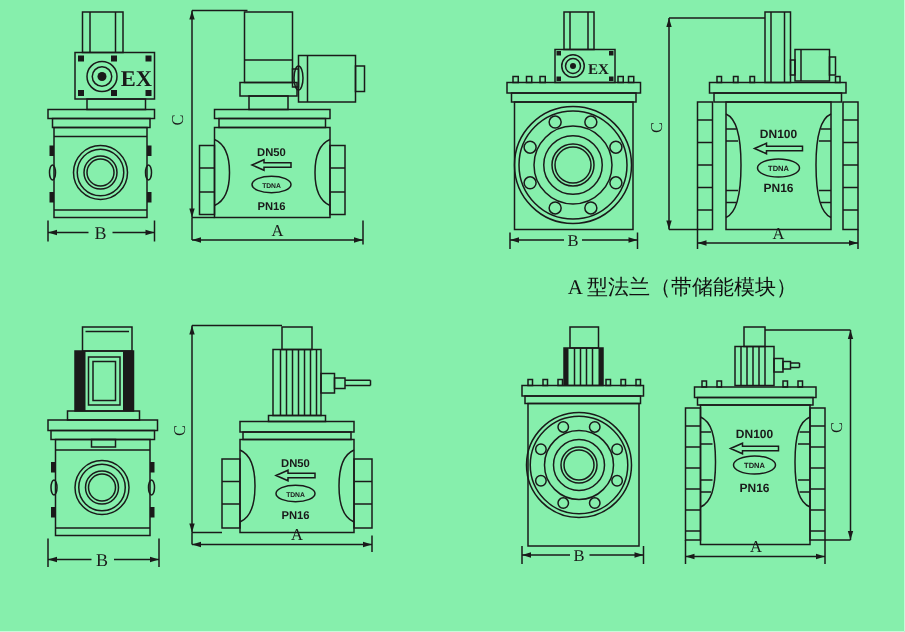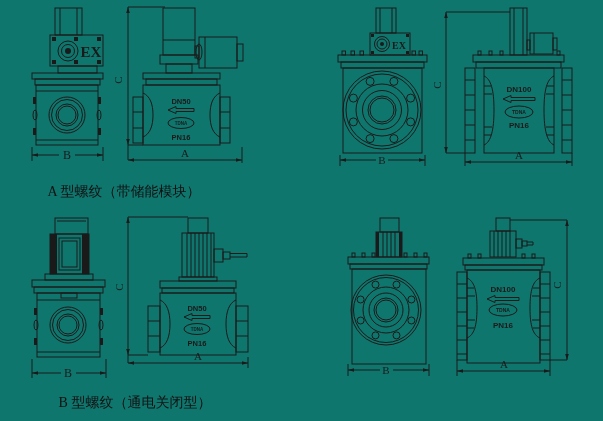--- a/index.html
+++ b/index.html
@@ -1,16 +1,16 @@
 <!DOCTYPE html>
 <html><head>
 <meta charset="utf-8">
 <style>
   html,body{margin:0;padding:0;background:#ffffff;}
-  #canvas{position:relative;width:603px;height:421px;background:#0f766e;overflow:hidden;
+  #canvas{position:relative;width:603px;height:421px;background:#86efac;overflow:hidden;
           font-family:"Liberation Serif",serif;}
   .quad{position:absolute;}
   svg{display:block;}
   .s{fill:none;stroke:#1a1a1a;stroke-width:1;}
   .f{fill:#1a1a1a;stroke:none;}
   .dim{font-family:"Liberation Serif",serif;fill:#1a1a1a;}
   .mark{font-family:"Liberation Sans",sans-serif;font-weight:bold;fill:#1a1a1a;}
   .exfont{font-family:"Liberation Serif",serif;font-weight:bold;fill:#1a1a1a;}
   .caption{position:absolute;width:200px;text-align:center;font-size:14px;color:#111;
            font-family:"Liberation Serif",serif;white-space:nowrap;}
@@ -105,21 +105,20 @@
         <line class="s" x1="128" y1="145" x2="128" y2="160"></line>
         <line class="s" x1="242" y1="147" x2="242" y2="163"></line>
         <line class="s" x1="128" y1="160" x2="242" y2="160"></line>
         <path class="f" d="M128,160 l6,-1.8 v3.6 z"></path>
         <path class="f" d="M242,160 l-6,-1.8 v3.6 z"></path>
         <text class="dim" x="185" y="157" text-anchor="middle" font-size="11">A</text>
       </g>
     </g>
   </svg>
   </div>
-  <div class="caption" style="left:24px;top:183px;">A 型螺纹（带储能模块）</div>
 
   <div class="quad" style="left:300px;top:0;">
   <svg width="303" height="178" viewBox="0 0 303 178">
     <g>
       <rect class="s" x="76" y="8" width="20" height="25"></rect>
       <line class="s" x1="80" y1="8" x2="80" y2="33"></line>
       <line class="s" x1="92" y1="8" x2="92" y2="33"></line>
       <rect class="s" x="70" y="33" width="40" height="22"></rect>
       <rect class="f" x="71" y="34" width="3" height="3"></rect>
           <rect class="f" x="106" y="34" width="3" height="3"></rect>
@@ -219,20 +218,21 @@
         <line class="s" x1="165" y1="153" x2="165" y2="166"></line>
         <line class="s" x1="272" y1="153" x2="272" y2="166"></line>
         <line class="s" x1="165" y1="162" x2="272" y2="162"></line>
         <path class="f" d="M165,162 l6,-1.8 v3.6 z"></path>
         <path class="f" d="M272,162 l-6,-1.8 v3.6 z"></path>
         <text class="dim" x="219" y="159" text-anchor="middle" font-size="11">A</text>
       </g>
     </g>
   </svg>
   </div>
+  <div class="caption" style="left:355px;top:183px;">A 型法兰（带储能模块）</div>
 
   <div class="quad" style="left:0;top:212px;">
   <svg width="300" height="182" viewBox="0 0 300 182">
     <g>
       <rect class="s" x="55" y="6" width="33" height="16"></rect>
       <line class="s" x1="57" y1="9" x2="86" y2="9"></line>
       <rect class="s" x="50" y="22" width="39" height="40"></rect>
       <rect class="f" x="50" y="22" width="7" height="40"></rect>
       <rect class="f" x="82" y="22" width="7" height="40"></rect>
       <rect class="s" x="59" y="26" width="21" height="32"></rect>
@@ -310,21 +310,20 @@
         <line class="s" x1="128" y1="143" x2="128" y2="151"></line>
         <line class="s" x1="248" y1="145" x2="248" y2="156"></line>
         <line class="s" x1="128" y1="151" x2="248" y2="151"></line>
         <path class="f" d="M128,151 l6,-1.8 v3.6 z"></path>
         <path class="f" d="M248,151 l-6,-1.8 v3.6 z"></path>
         <text class="dim" x="198" y="148" text-anchor="middle" font-size="11">A</text>
       </g>
     </g>
   </svg>
   </div>
-  <div class="caption" style="left:35px;top:394px;">B 型螺纹（通电关闭型）</div>
 
   <div class="quad" style="left:300px;top:212px;">
   <svg width="303" height="182" viewBox="0 0 303 182">
     <g>
       <rect class="s" x="80" y="6" width="19" height="14"></rect>
       <rect class="s" x="76" y="20" width="26" height="25"></rect>
       <rect class="f" x="76" y="20" width="3" height="25"></rect>
       <rect class="f" x="99" y="20" width="3" height="25"></rect>
       <line class="s" x1="83" y1="20" x2="83" y2="45"></line>
           <line class="s" x1="87" y1="20" x2="87" y2="45"></line>

